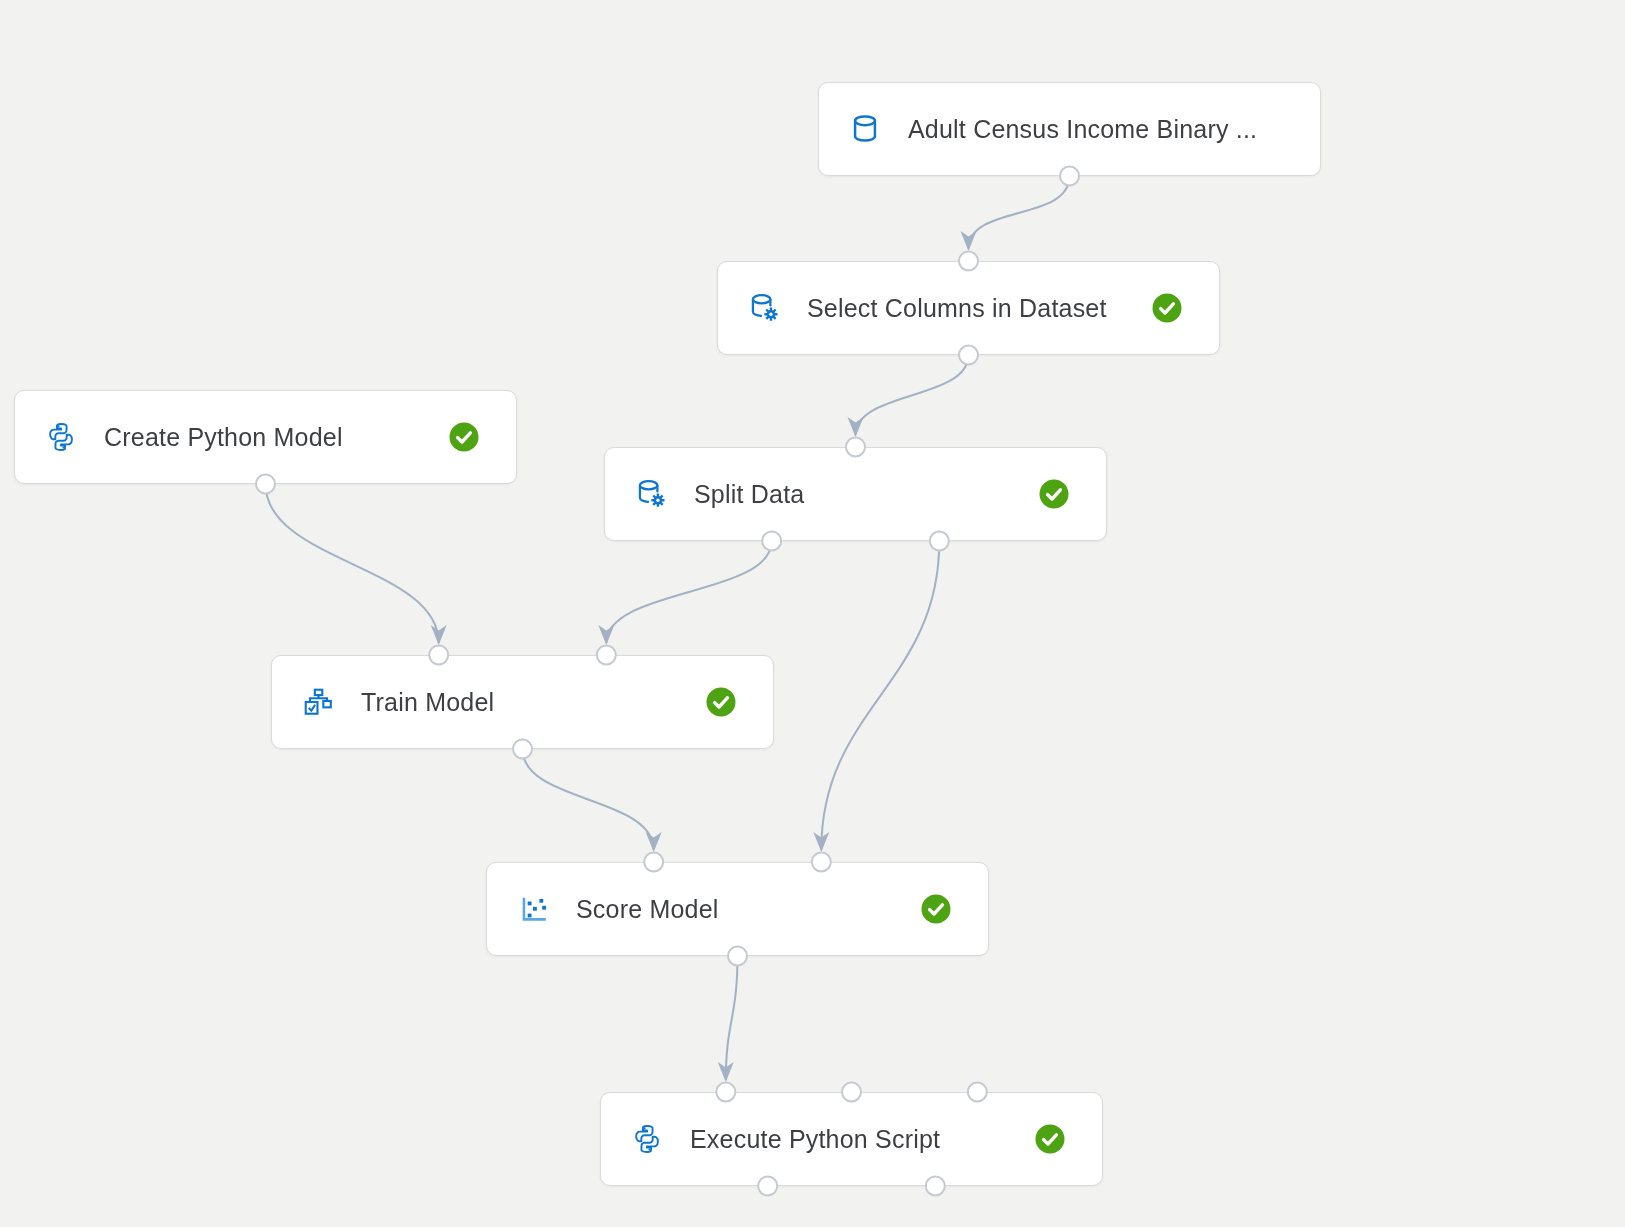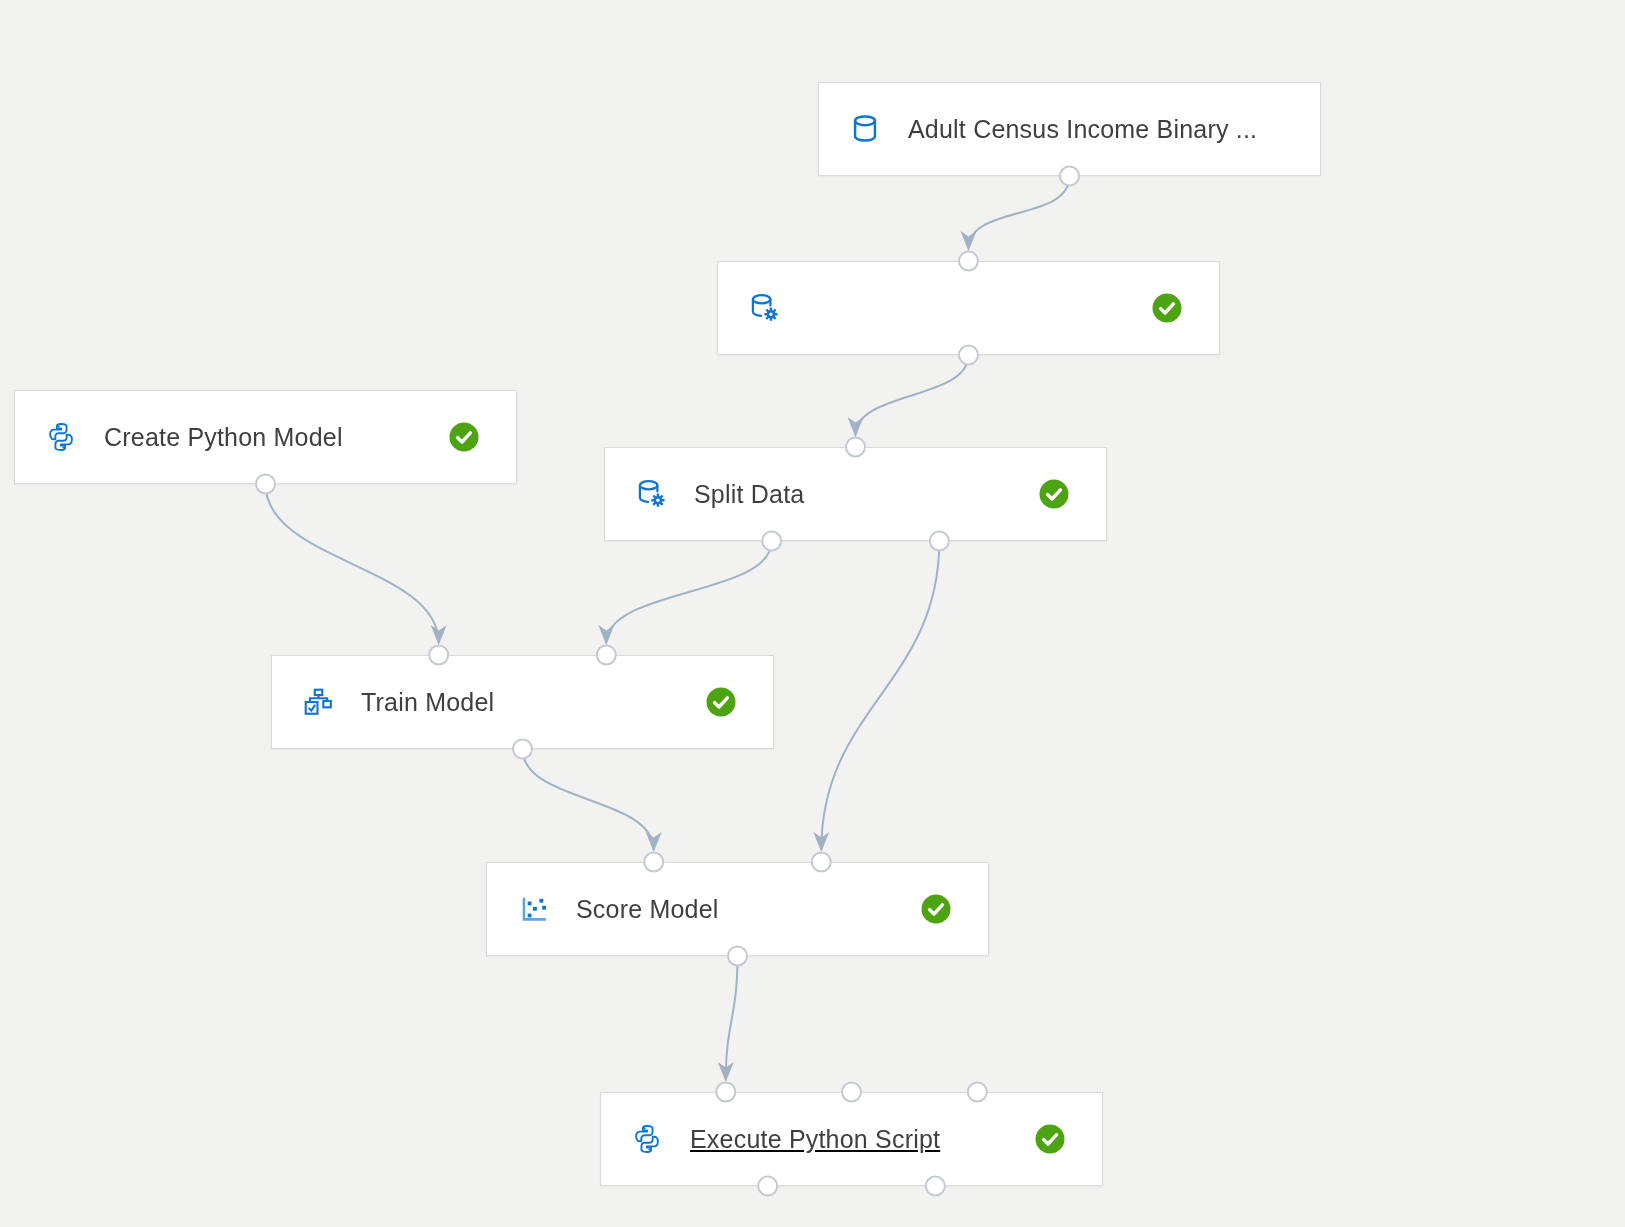--- a/index.html
+++ b/index.html
@@ -42,21 +42,21 @@
     stroke:var(--port-border);
     stroke-width:2;
   }
   .node{
     position:absolute;
     width:503px;
     height:94px;
     box-sizing:border-box;
     background:var(--node-bg);
     border:1.5px solid var(--node-border);
-    border-radius:0;
+    border-radius:10px;
     box-shadow:0 1px 3px rgba(0,0,0,0.05);
     display:flex;
     align-items:center;
     padding-left:30px;
     cursor:pointer;
   }
   .node .icon{
     width:32px;height:32px;
     flex:0 0 32px;
     margin-right:27px;
@@ -119,20 +119,21 @@
         <path class="ic-stroke" stroke-width="2.1" stroke-linecap="round" d="M4.6,6.8 V18.6 C4.6,20.6 7.9,22.2 12.2,22.4 M21,6.8 V12.6"></path>
         <g>
           <g class="ic-stroke" stroke-width="2.3">
             <path d="M21.5,14.6 V27 M15.3,20.8 H27.7 M17.1,16.4 L25.9,25.2 M25.9,16.4 L17.1,25.2"></path>
           </g>
           <circle class="ic-fill" cx="21.5" cy="20.8" r="3.9"></circle>
           <circle cx="21.5" cy="20.8" r="1.6" fill="#ffffff"></circle>
         </g>
       </svg>
     </span>
+    <span class="label">Select Columns in Dataset</span>
     <span class="badge">
       <svg viewBox="0 0 30 30">
         <circle class="badge-circle" cx="15" cy="15" r="14.5"></circle>
         <path d="M8.6,15.6 L13,20 L21.4,10.8" fill="none" stroke="#ffffff" stroke-width="3.4" stroke-linecap="round" stroke-linejoin="round"></path>
       </svg>
     </span>
   </div>
 
   <div class="node" style="left:14px;top:390px;">
     <span class="icon">
@@ -213,21 +214,21 @@
     </span>
     <span class="label">Train Model</span>
     <span class="badge">
       <svg viewBox="0 0 30 30">
         <circle class="badge-circle" cx="15" cy="15" r="14.5"></circle>
         <path d="M8.6,15.6 L13,20 L21.4,10.8" fill="none" stroke="#ffffff" stroke-width="3.4" stroke-linecap="round" stroke-linejoin="round"></path>
       </svg>
     </span>
   </div>
 
-  <div class="node" style="left:600px;top:1092px;text-decoration:underline;">
+  <div class="node" style="left:600px;top:1092px;">
     <span class="icon">
       <svg viewBox="0 0 30 30">
         <g class="ic-stroke" stroke-width="1.8" stroke-linejoin="round">
           <path d="M15,2.8 C10.9,2.8 11.2,4.6 11.2,4.6 V7.1 H15.1 V8.1 H8.3 C8.3,8.1 4.8,7.7 4.8,12.5 C4.8,17.3 7.9,17.1 7.9,17.1 H9.7 V14.6 C9.7,14.6 9.6,11.5 12.7,11.5 H17.3 C17.3,11.5 20.2,11.6 20.2,8.7 V4.9 C20.2,4.9 20.6,2.8 15,2.8 Z"></path>
           <path d="M15,27.2 C19.1,27.2 18.8,25.4 18.8,25.4 V22.9 H14.9 V21.9 H21.7 C21.7,21.9 25.2,22.3 25.2,17.5 C25.2,12.7 22.1,12.9 22.1,12.9 H20.3 V15.4 C20.3,15.4 20.4,18.5 17.3,18.5 H12.7 C12.7,18.5 9.8,18.4 9.8,21.3 V25.1 C9.8,25.1 9.4,27.2 15,27.2 Z"></path>
         </g>
         <circle class="ic-fill" cx="12.7" cy="5.1" r="1"></circle>
         <circle class="ic-fill" cx="17.3" cy="24.9" r="1"></circle>
       </svg>
     </span>

